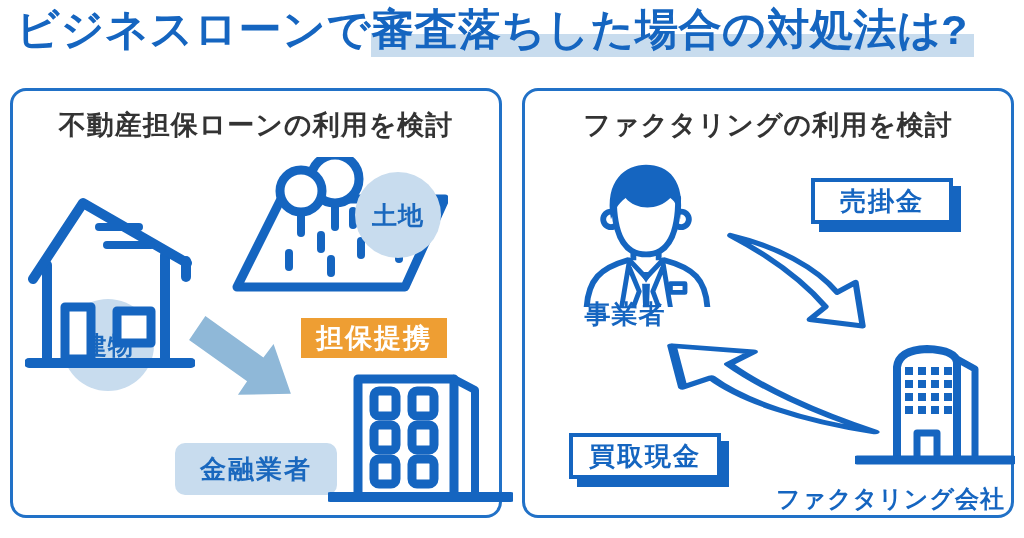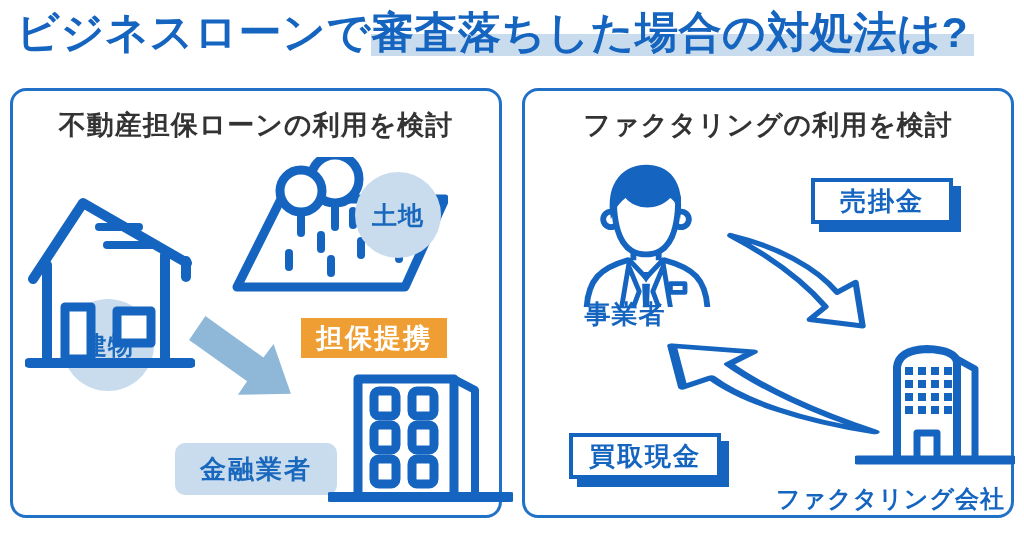--- a/index.html
+++ b/index.html
@@ -1,20 +1,20 @@
 <!DOCTYPE html>
 <html><head>
 <meta charset="utf-8">
 <style>
   * { box-sizing: border-box; margin: 0; padding: 0; }
   body { background: #ffffff; }
   .canvas {
     position: relative; width: 1016px; height: 538px;
     background: #ffffff; overflow: hidden;
-    font-family: Liberation Sans, sans-serif;
+    font-family: Liberation Mono, monospace;
     border-radius: 31px;
   }
   .main-title {
     position: absolute; left: 16px; top: 6px;
     font-size: 43px; font-weight: 900; color: #1565C0;
     letter-spacing: 0.5px; white-space: nowrap; line-height: 1.25;
   }
   .hl {
     background-image: linear-gradient(to top, #C8DCEE 46%, rgba(0,0,0,0) 46%);
     padding-right: 6px;

